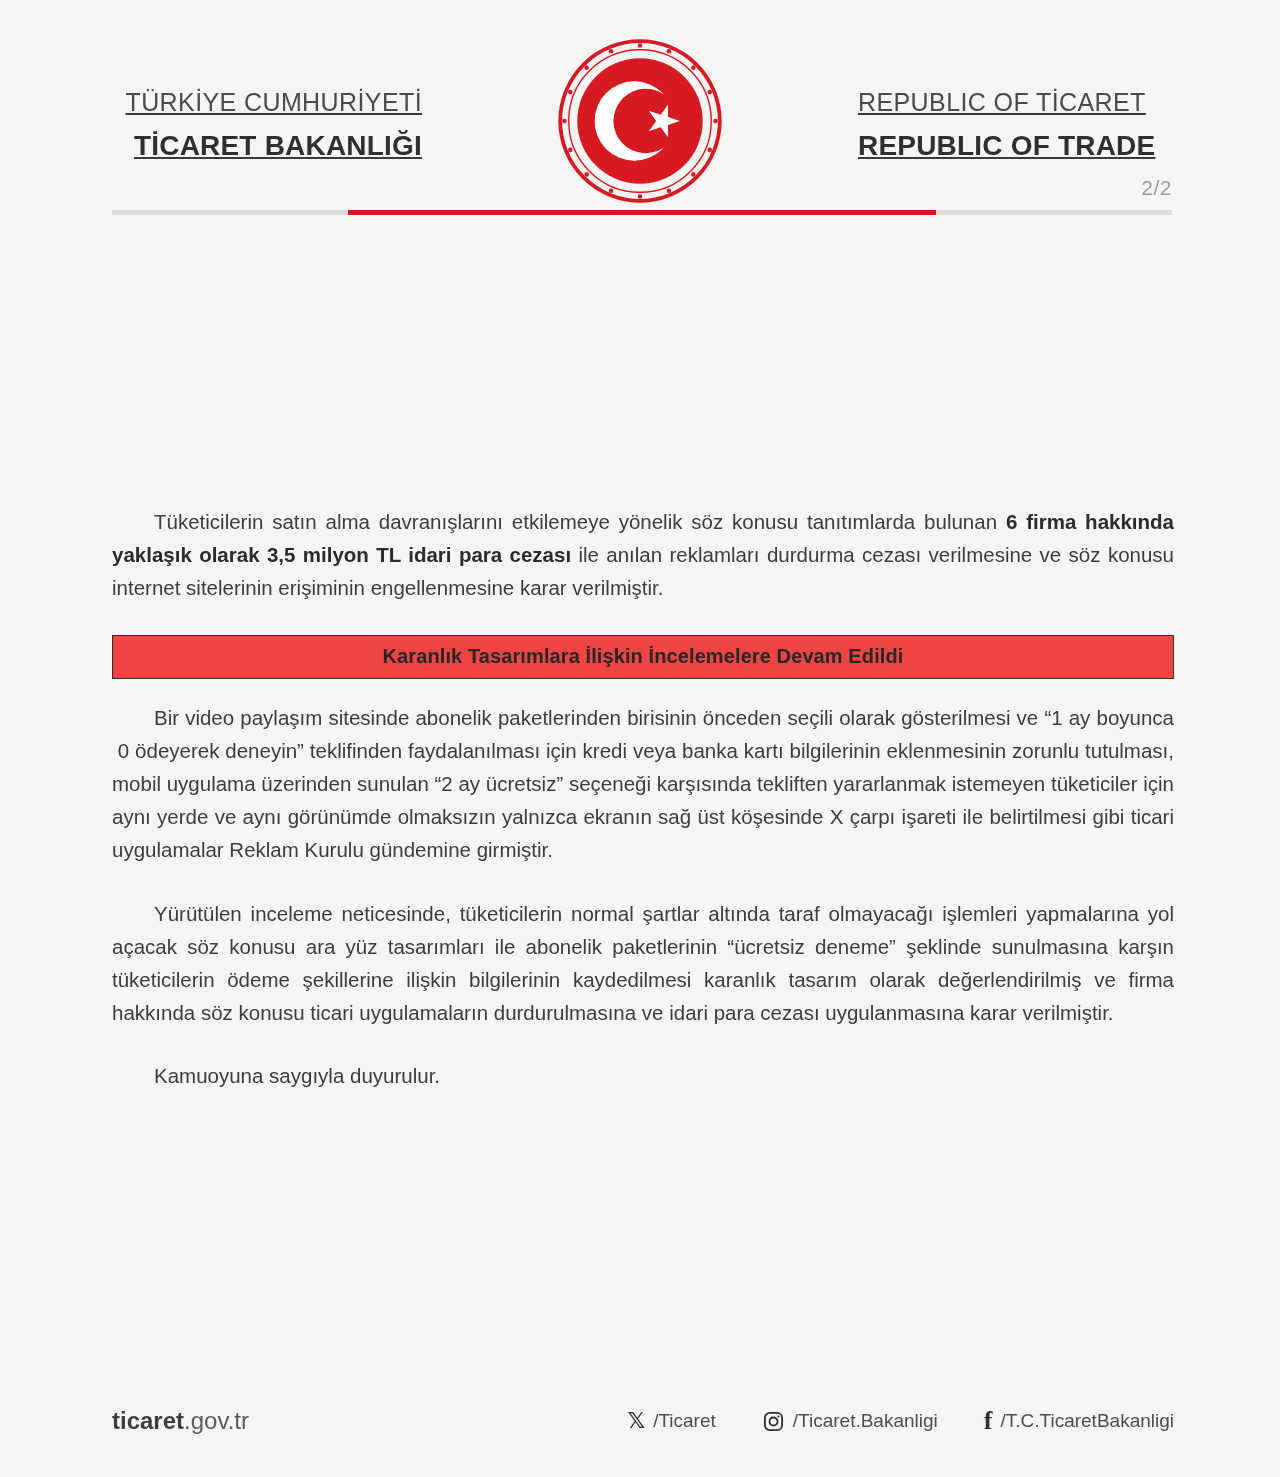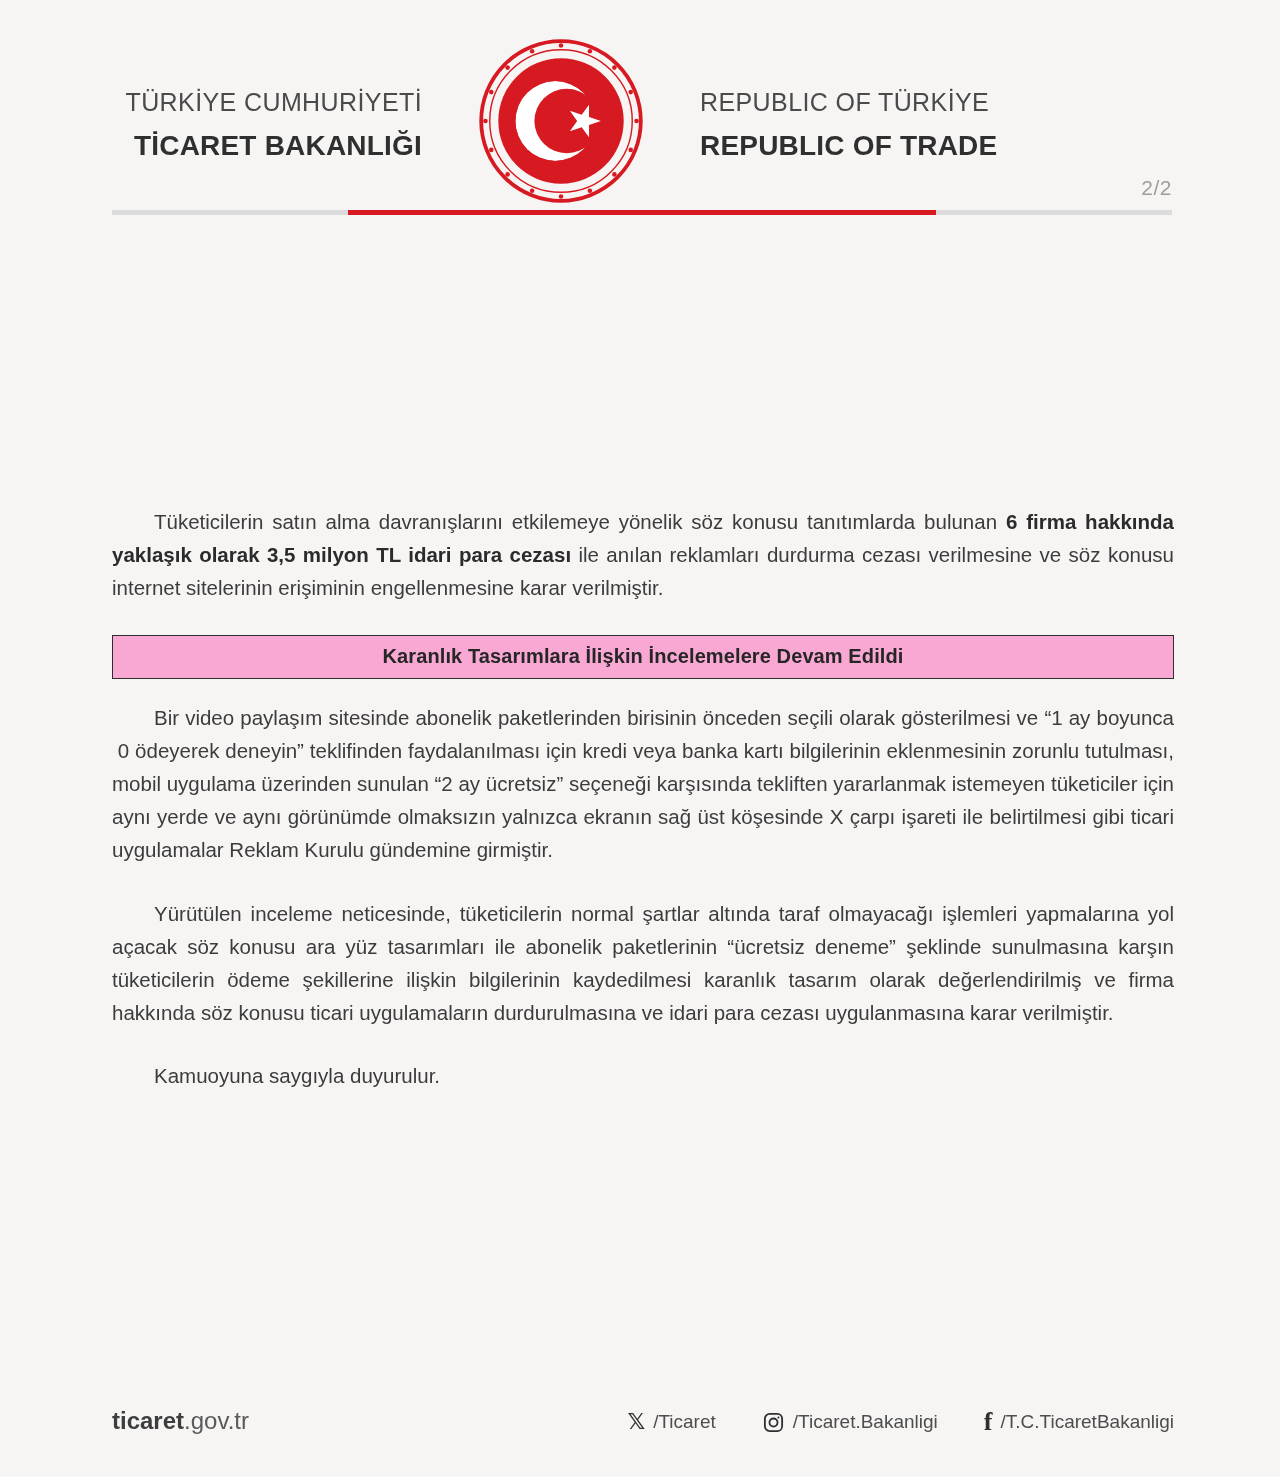--- a/index.html
+++ b/index.html
@@ -22,22 +22,23 @@
     width: 100%;
     height: 160px;
     display: flex;
     align-items: flex-start;
     justify-content: center;
   }
   .header-inner {
     width: 1060px;
     display: flex;
     align-items: center;
-    justify-content: flex-start;
+    justify-content: space-between;
     gap: 16px;
+    text-decoration: underline;
   }
   .header-tr {
     width: 340px;
     text-align: right;
     padding-right: 28px;
     line-height: 1.18;
   }
   .header-en {
     width: 340px;
     text-align: left;
@@ -113,37 +114,37 @@
   p.para:last-child { margin-bottom: 0; }
   p.para b { font-weight: 700; color: #2b2b2b; }
 
   .subtitle-box {
     margin: 6px 0 22px 0;
     border: 1px solid #2f2f2f;
     height: 44px;
     display: flex;
     align-items: center;
     justify-content: center;
-    background: #f9a8d4;
+    background: #ef4444;
   }
   .subtitle-box span {
     font-size: 20px;
     font-weight: 700;
     color: #262626;
     letter-spacing: 0.1px;
   }
 
   
   .footer {
     position: absolute;
     bottom: 42px;
     left: 112px;
     width: 1062px;
     display: flex;
-    align-items: flex-end;
+    align-items: center;
   }
   .footer-site {
     font-size: 24px;
     color: #5a5a5a;
     white-space: nowrap;
   }
   .footer-site b { font-weight: 700; color: #3d3d3d; }
   .socials {
     margin-left: auto;
     display: flex;
@@ -219,21 +220,21 @@
             <circle cx="106" cy="100" r="34" fill="black"></circle>
           </mask>
         </defs>
         <circle cx="94" cy="100" r="42" fill="#ffffff" mask="url(#crescent-mask)"></circle>
 
         <polygon fill="#ffffff" points="142,100 129.5,104.1 129.5,117.2 121.8,106.6 109.3,110.7 117,100 109.3,89.3 121.8,93.4 129.5,82.8 129.5,95.9"></polygon>
       </svg>
     </div>
 
     <div class="header-en">
-      <div class="ht-line1">REPUBLIC OF TÜRKİYE</div>
+      <div class="ht-line1">REPUBLIC OF TİCARET</div>
       <div class="ht-line2">REPUBLIC OF TRADE</div>
     </div>
 
   </div>
 </div>
 
 <div class="page-no">2/2</div>
 
 <div class="rule">
   <div class="rule-red"></div>

